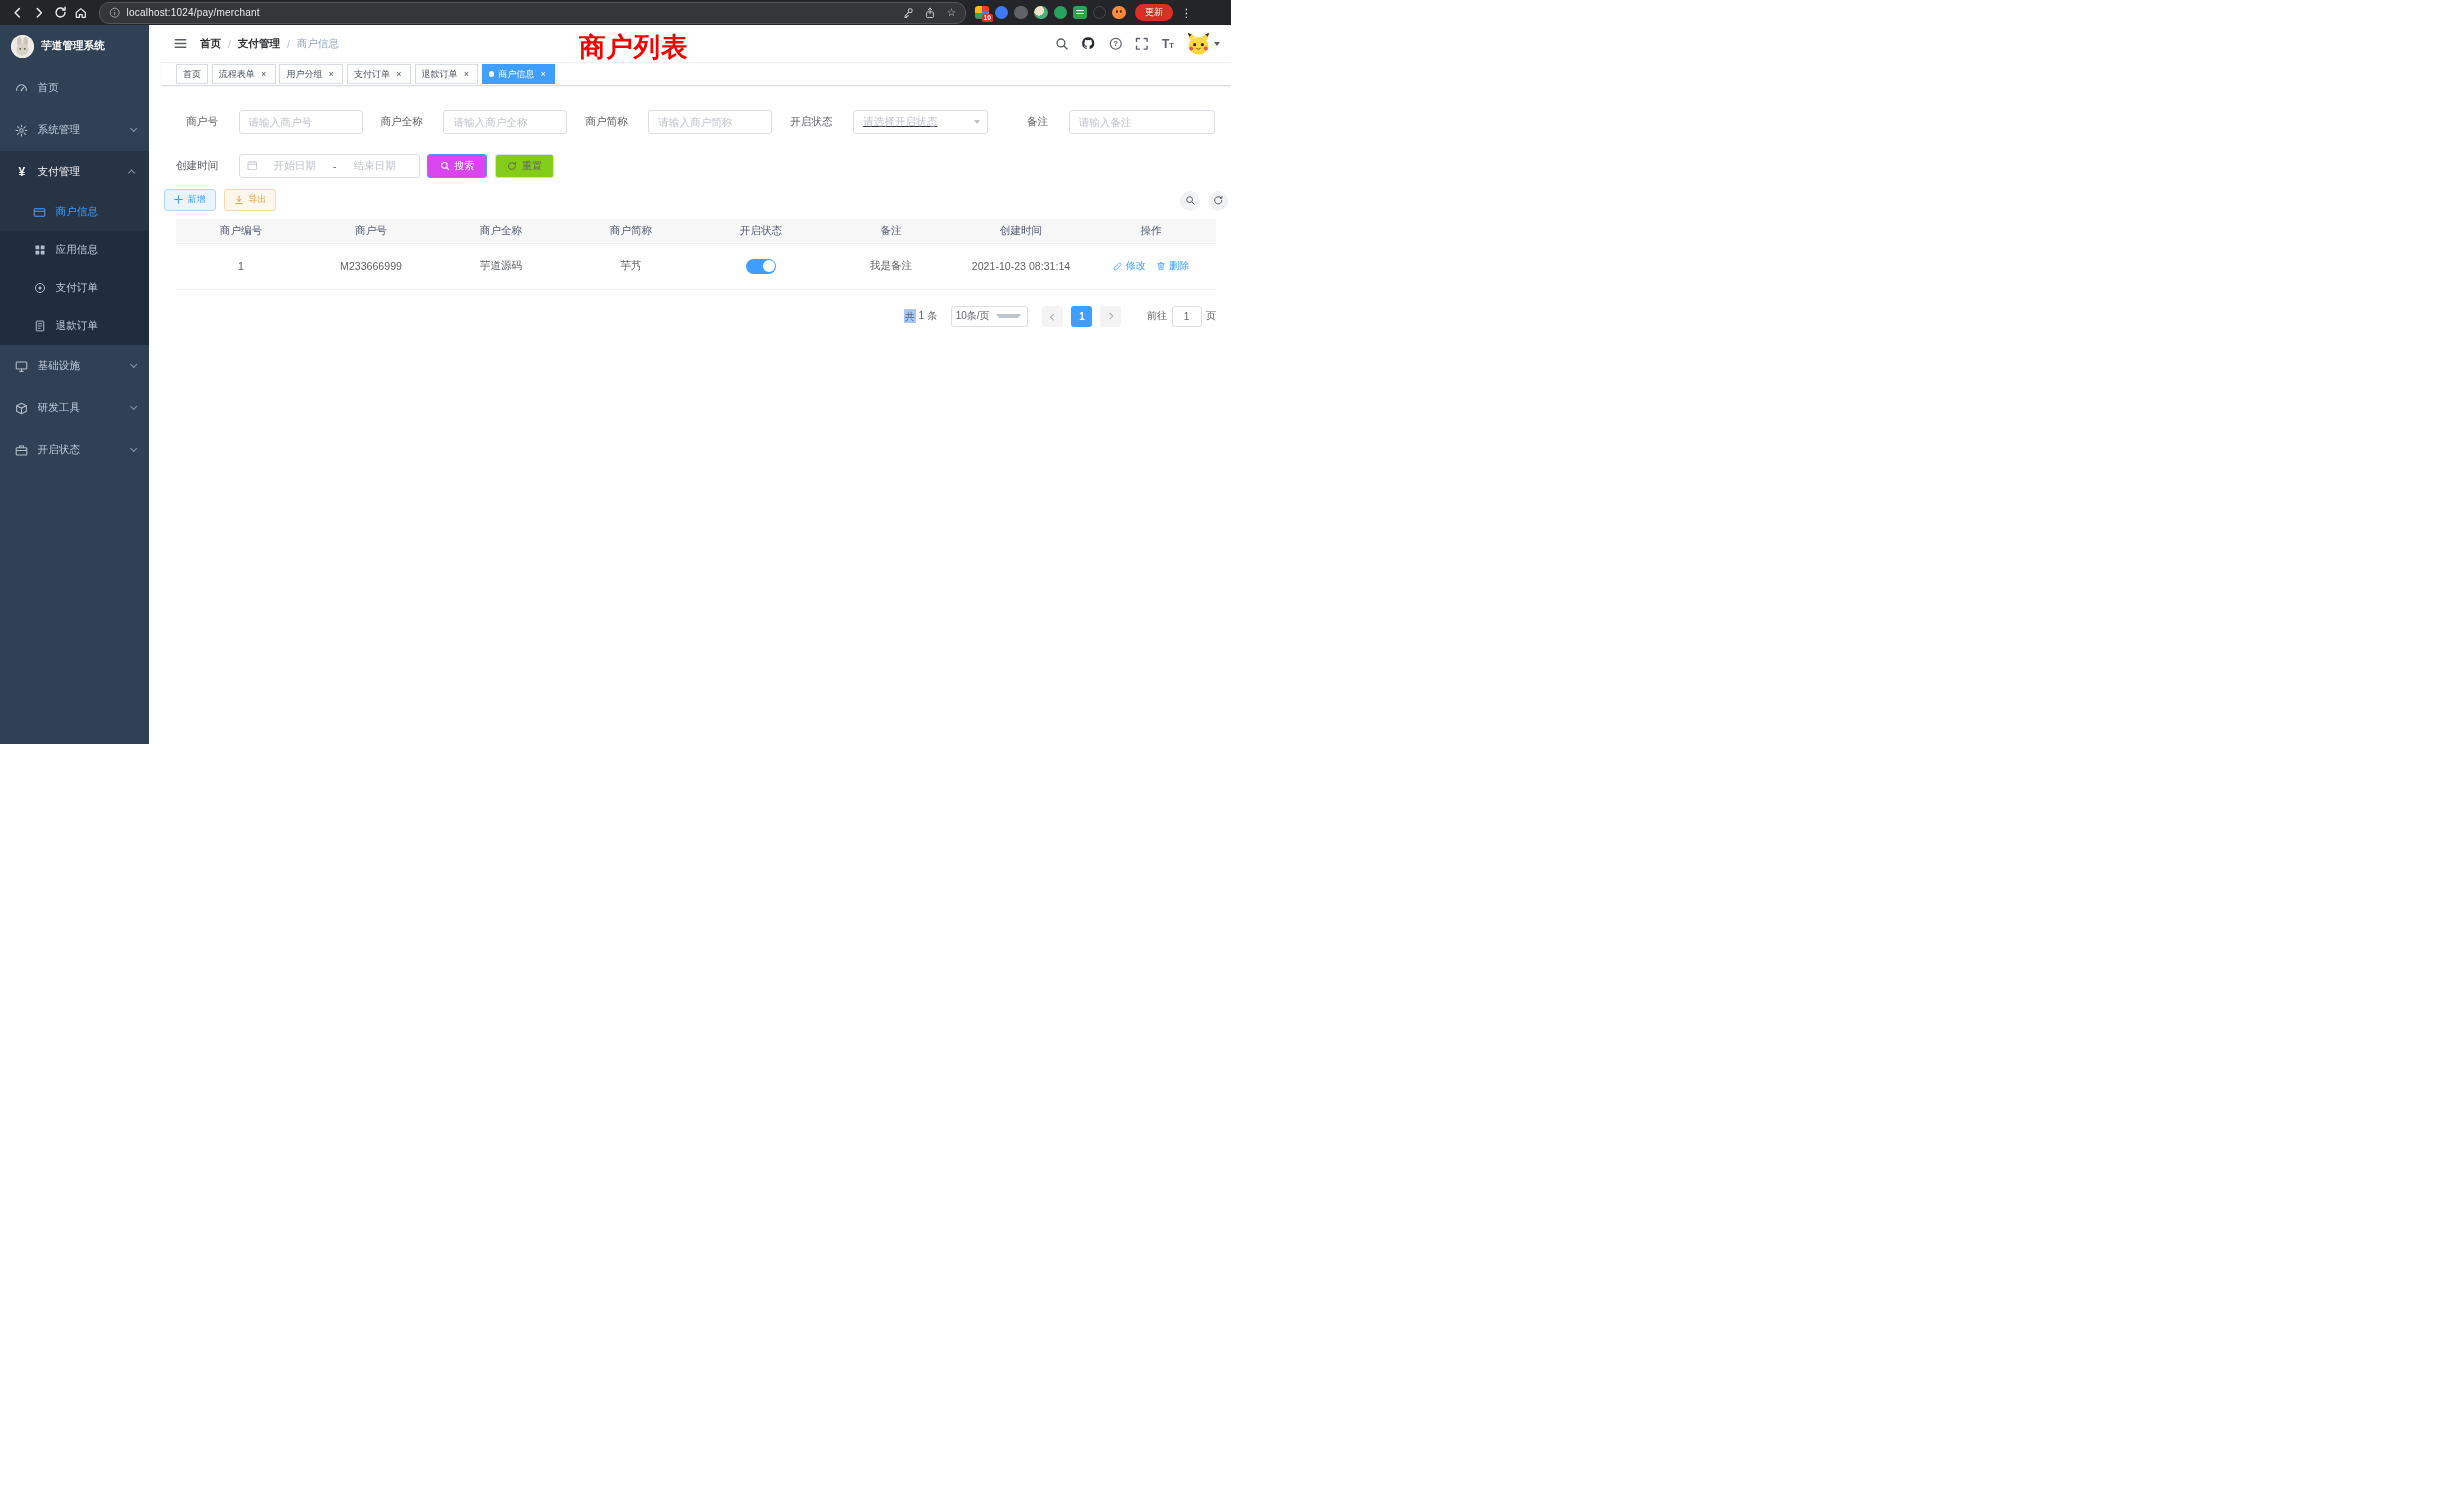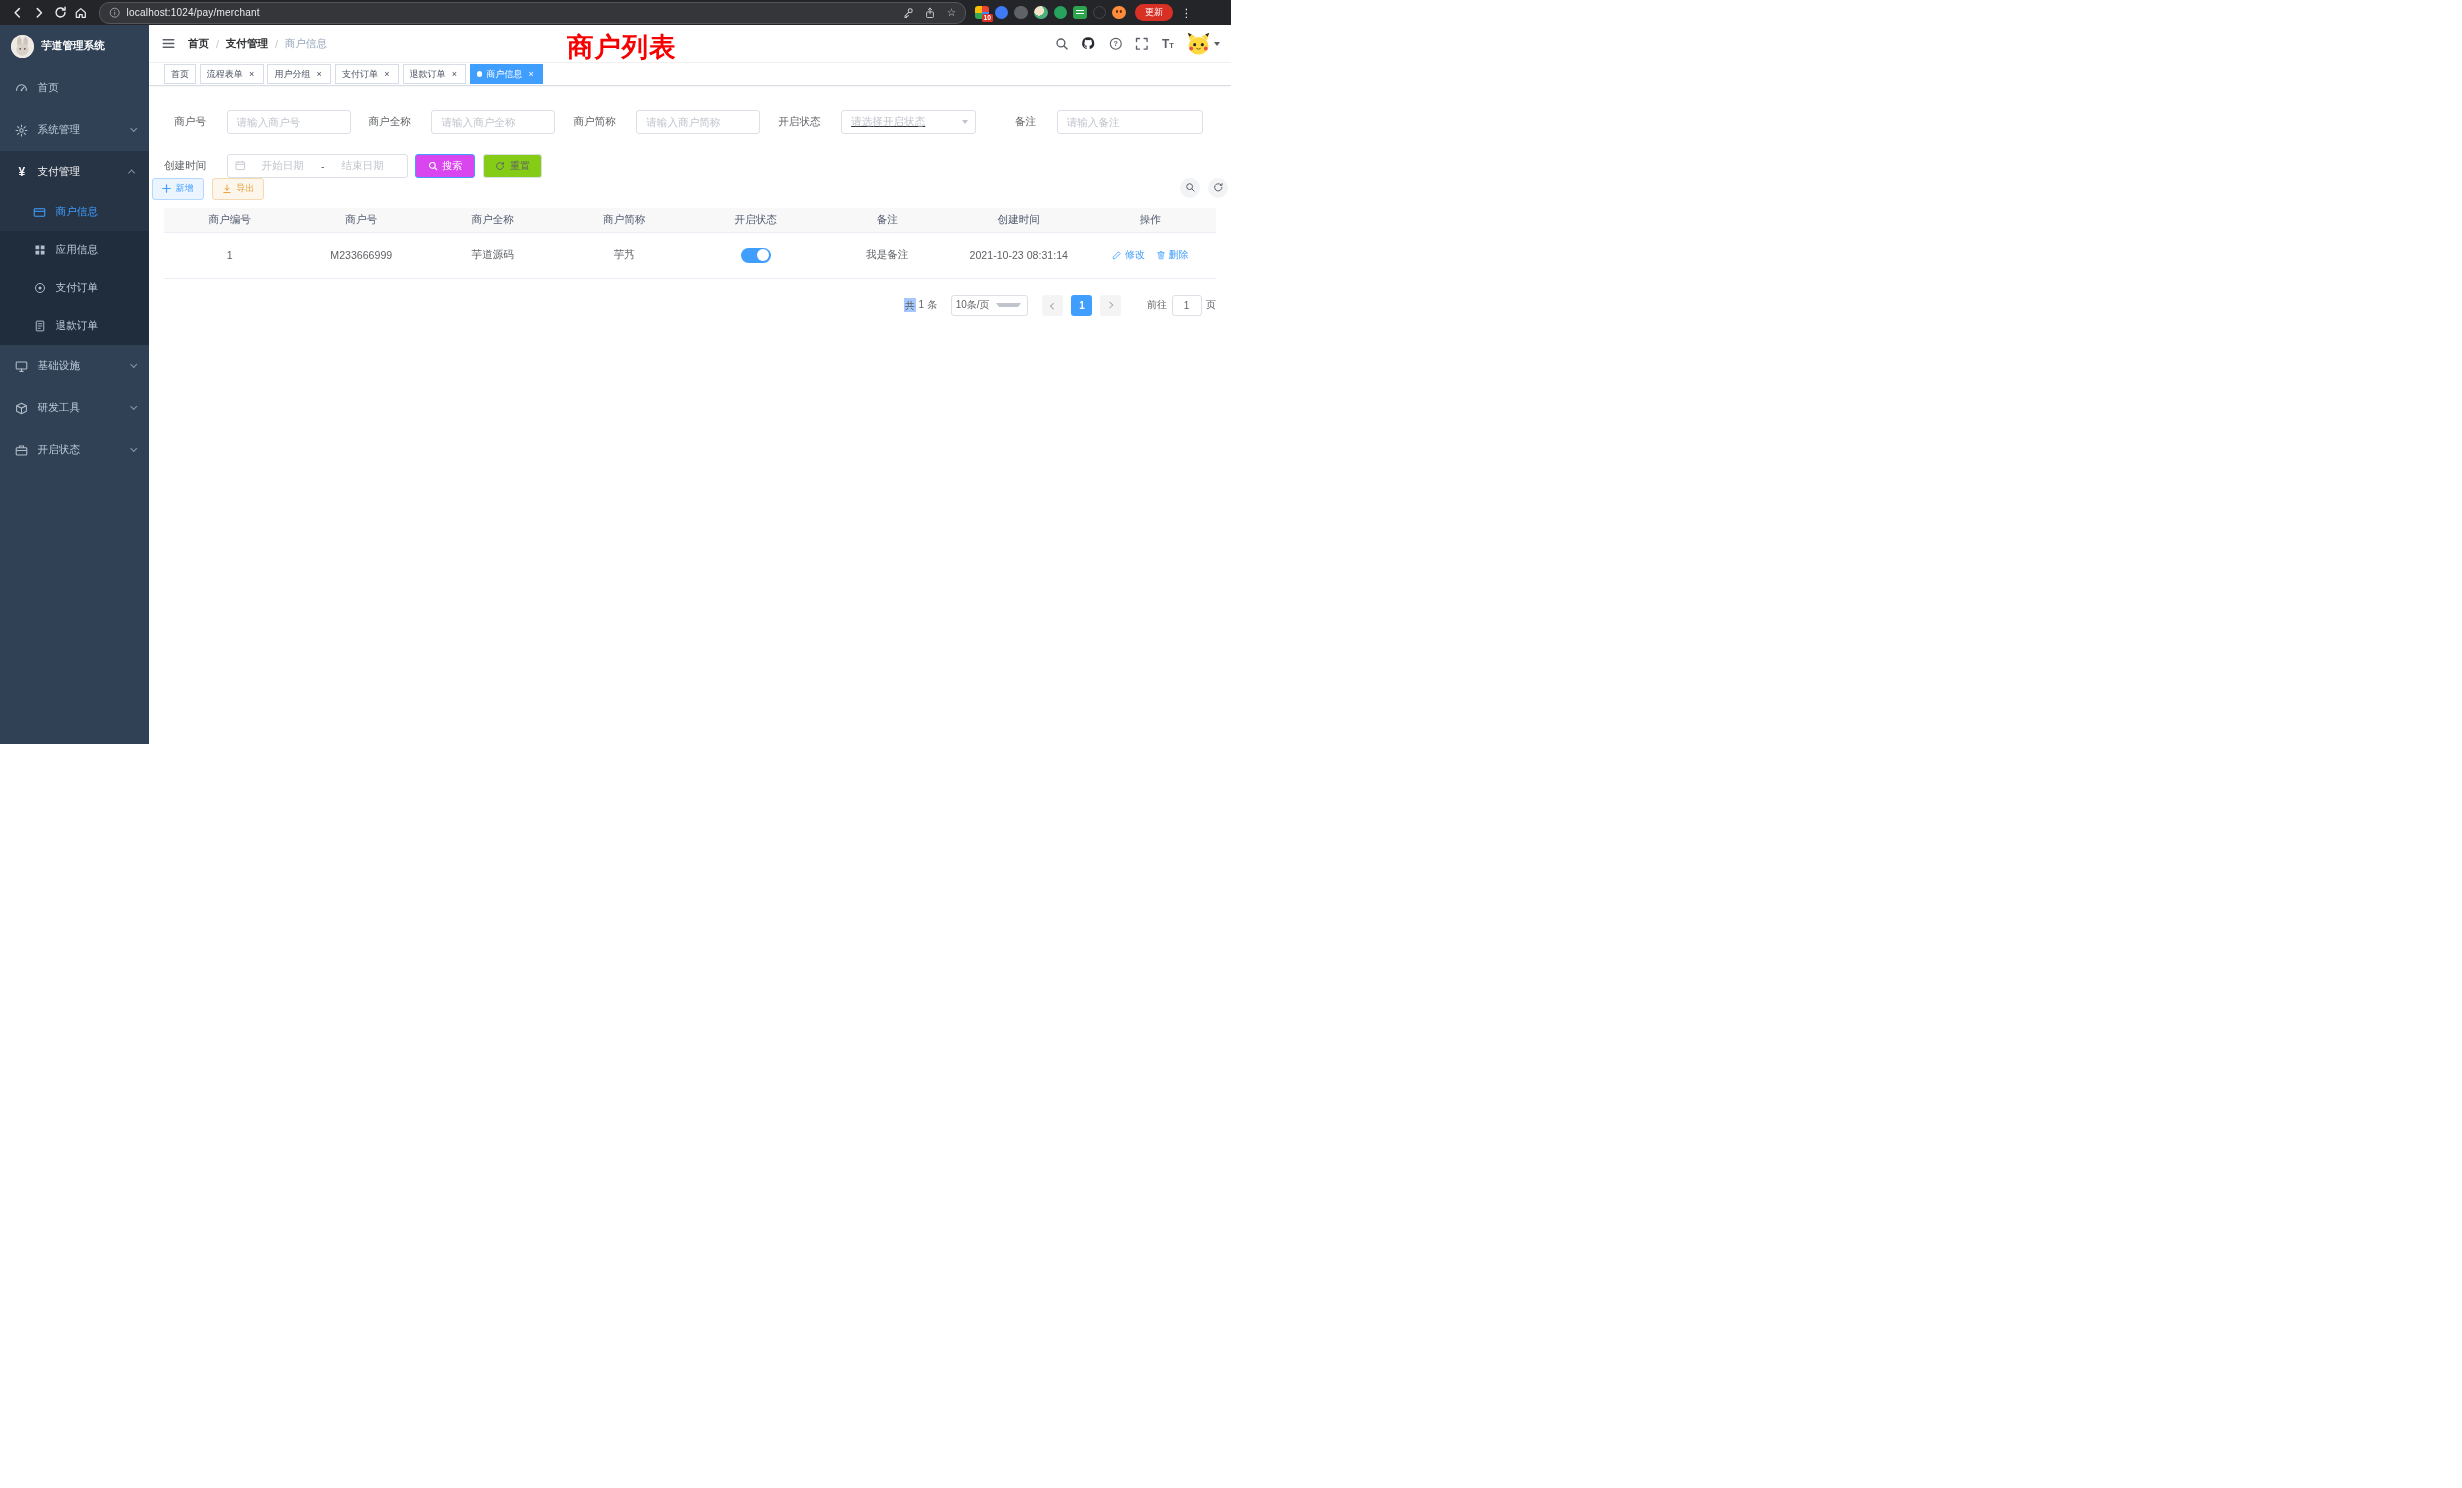--- a/index.html
+++ b/index.html
@@ -27,21 +27,21 @@
   .ext5 { border-radius:50%; background:#27a35e; }
   .ext6 { border-radius:3px; background:#2ea44f; }
   .ext6:after { content:""; position:absolute; left:3px; right:3px; top:3.8px; height:1.5px; background:#fff; box-shadow:0 3px 0 #fff; }
   .ext7 { border-radius:50%; background:#24262a; border:0.8px solid #45484e; }
   .ext8 { border-radius:50%; background:#ff8b3d; }
   .ext8:after { content:""; position:absolute; left:3.8px; top:4.5px; width:2.3px; height:2.3px; border-radius:50%; background:#5b2c00; box-shadow:3.8px 0 0 #5b2c00; }
   .update-pill { margin-left:9px; height:16.7px; padding:0 10px; border:none; border-radius:8.3px; background:#d93025; color:#fff; font-size:9px; font-family:inherit; cursor:pointer; flex:none; }
   .kebab { margin-left:7.6px; color:#e8eaed; font-size:11.4px; width:12px; text-align:center; cursor:pointer; }
 
   
-  .app { flex:1; display:flex; min-height:0; }
+  .app { flex:1; display:flex; min-height:0;gap:12px; }
 
   
   .sidebar { width:149px; background:#304156; flex:none; overflow:hidden; }
   .logo-row { height:42px; display:flex; align-items:center; padding:0 10.6px; gap:7.6px; }
   .logo-avatar { width:23px; height:23px; border-radius:50%; background:#e7e3df; flex:none; display:flex; align-items:center; justify-content:center; overflow:hidden; }
   .logo-title { color:#fff; font-size:10.6px; font-weight:700; white-space:nowrap; }
   .menu-item { height:42px; display:flex; align-items:center; padding:0 13.6px 0 15px; gap:9px; color:#bfcbd9; font-size:10.6px; cursor:pointer; }
   .menu-item .mi-icon { width:13.6px; display:flex; justify-content:center; color:#b3bdc9; flex:none; }
   .menu-item.parent-active { background:#263445; color:#f4f4f5; }
   .menu-item.parent-active .mi-icon { color:#f4f4f5; }
@@ -92,21 +92,21 @@
   .selectbox .ph { color:#c0c4cc; flex:1; white-space:nowrap; }
   .sel-caret { width:0; height:0; border-left:3.8px solid transparent; border-right:3.8px solid transparent; border-top:4.5px solid #c0c4cc; margin-left:6px; }
   .date-range { width:181px; height:24px; border:0.8px solid #dcdfe6; border-radius:3px; display:flex; align-items:center; padding:0 7.6px; background:#fff; cursor:pointer; }
   .date-range .ph { color:#c0c4cc; flex:1; text-align:center; white-space:nowrap; }
   .date-sep { color:#606266; padding:0 1.5px; }
   .btn { height:24px; display:inline-flex; align-items:center; justify-content:center; gap:4.5px; border-radius:3px; font-size:10px; padding:0 11.4px; cursor:pointer; border:0.8px solid transparent; font-family:inherit; white-space:nowrap; }
   .btn-primary { background:#d946ef; border-color:#409EFF; color:#fff; margin-left:7.6px; }
   .btn-default { background:#84cc16; border-color:#dcdfe6; color:#606266; margin-left:8.3px; }
 
   
-  .toolbar { display:flex; align-items:flex-start; padding:0 3px; margin-top:0; }
+  .toolbar { display:flex; align-items:flex-end; padding:0 3px; margin-top:11px; }
   .btn-sm { height:22px; font-size:9px; padding:0 9px; }
   .btn-plain-primary { background:#ecf5ff; border-color:#b3d8ff; color:#409EFF; }
   .btn-plain-warning { background:#fdf6ec; border-color:#f5dab1; color:#E6A23C; margin-left:8.3px; }
   .circle-btn { width:20px; height:20px; border-radius:50%; background:#f2f3f5; display:flex; align-items:center; justify-content:center; cursor:pointer; color:#5a5e66; }
   .toolbar .right { margin-left:auto; display:flex; gap:7.6px; }
 
   
   .table { margin:8.3px 15px 0; }
   .trow { display:grid; grid-template-columns:repeat(8,1fr); align-items:center; }
   .thead { height:25px; background:#f8f8f9; border-bottom:0.8px solid #ebeef5; }

